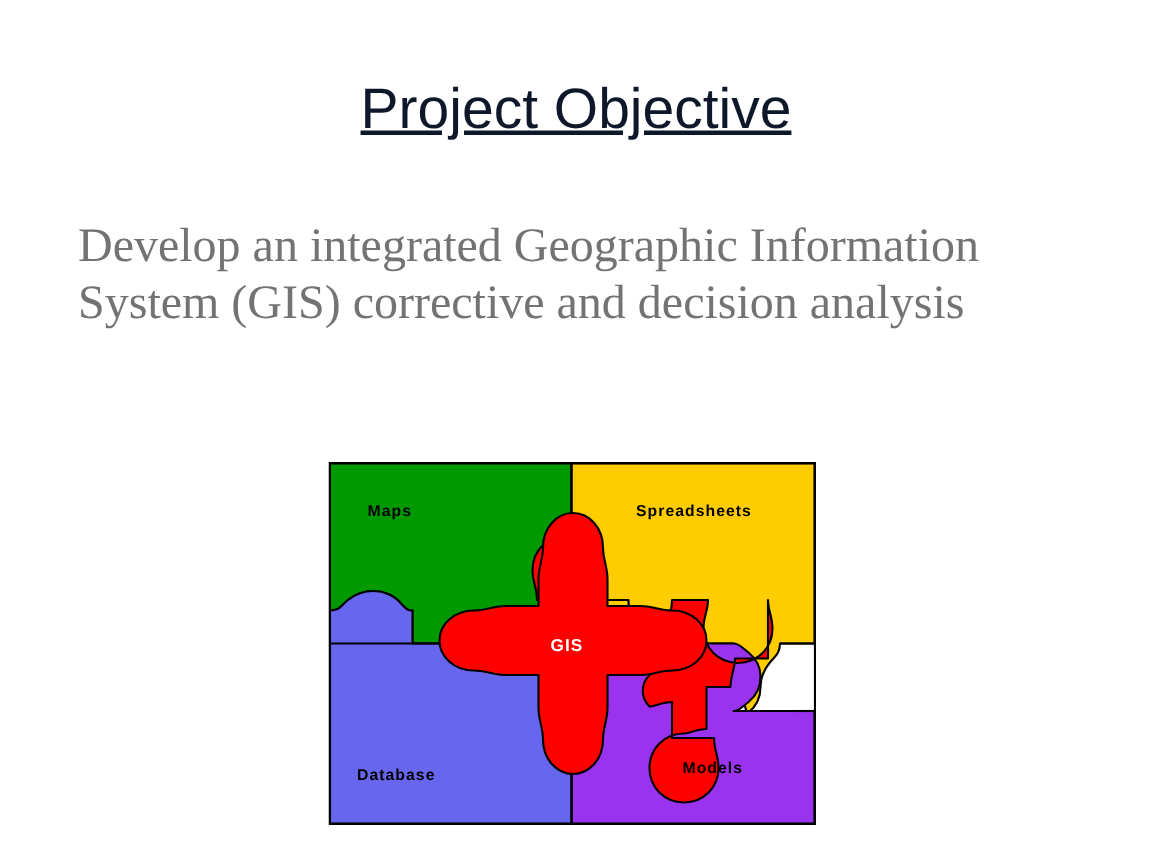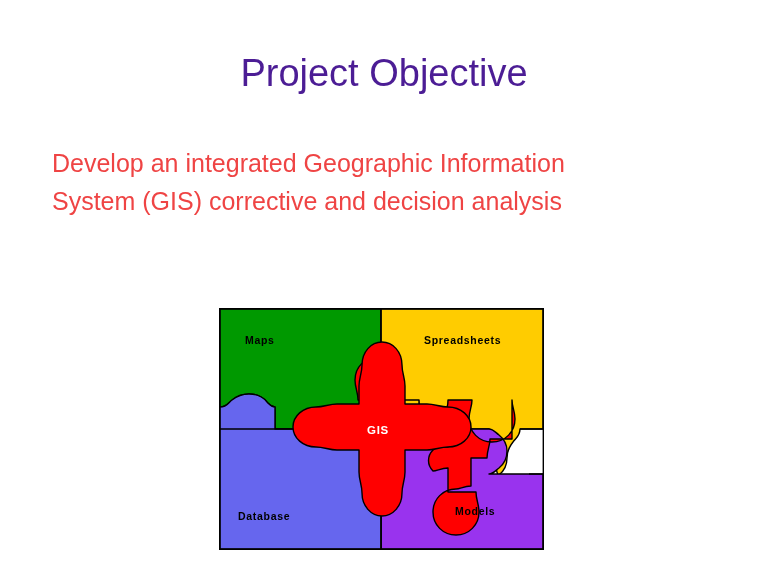--- a/index.html
+++ b/index.html
@@ -32,24 +32,25 @@
     font-weight: normal;
     color: #0000dd;
     letter-spacing: 0px;
     white-space: nowrap;
   }
   #body-text {
     position: absolute;
     left: 52px;
     top: 144px;
     width: 660px;
-    font-size: 25px;
+    font-size: 32px;
     line-height: 38px;
-    color: #ef4444;
+    color: #737373;
     font-weight: normal;
+    font-family: Liberation Serif, serif;
   }
   #body-text .line {
     display: block;
     white-space: nowrap;
   }
   #puzzle-figure {
     position: absolute;
     left: 219px;
     top: 308px;
     width: 373px;
@@ -71,21 +72,21 @@
     font-weight: bold;
     fill: #ffffff;
     letter-spacing: 0.7px;
   }
 </style>
 </head>
 <body>
 
 <div id="slide" style="background: rgb(255, 255, 255);">
 
-  <div id="slide-title" style="color: #4c1d95;">Project Objective</div>
+  <div id="slide-title" style="color: #0f172a; text-decoration: underline;">Project Objective</div>
 
   <div id="body-text">
     <span class="line">Develop an integrated Geographic Information</span>
     <span class="line">System (GIS) corrective and decision analysis</span>
   </div>
 
   <div id="puzzle-figure">
     <svg width="325" height="242" viewBox="0 0 325 242" xmlns="http://www.w3.org/2000/svg">
 
       <rect x="0" y="0" width="325" height="242" fill="#ffffff"></rect>

